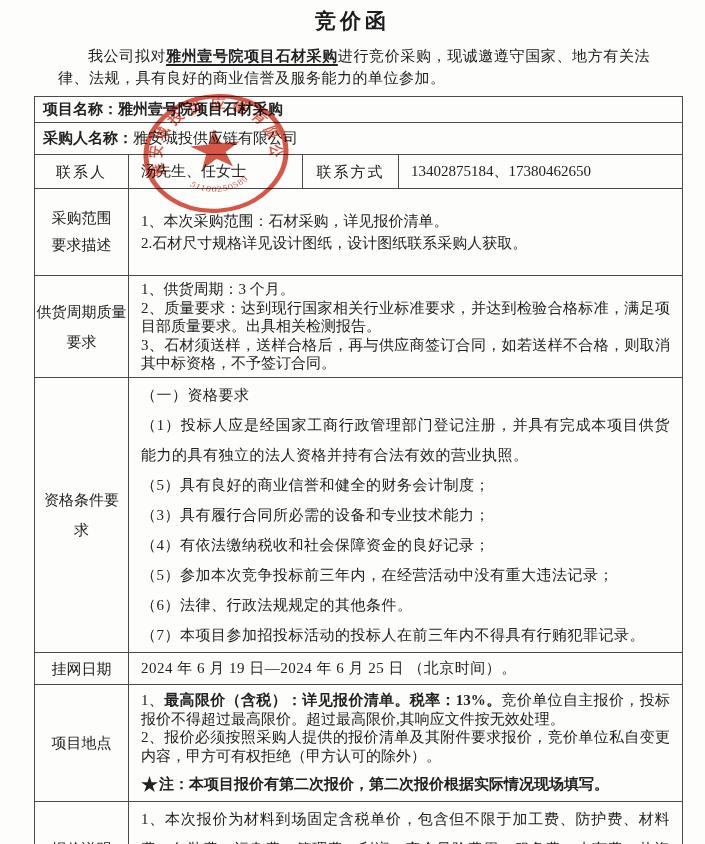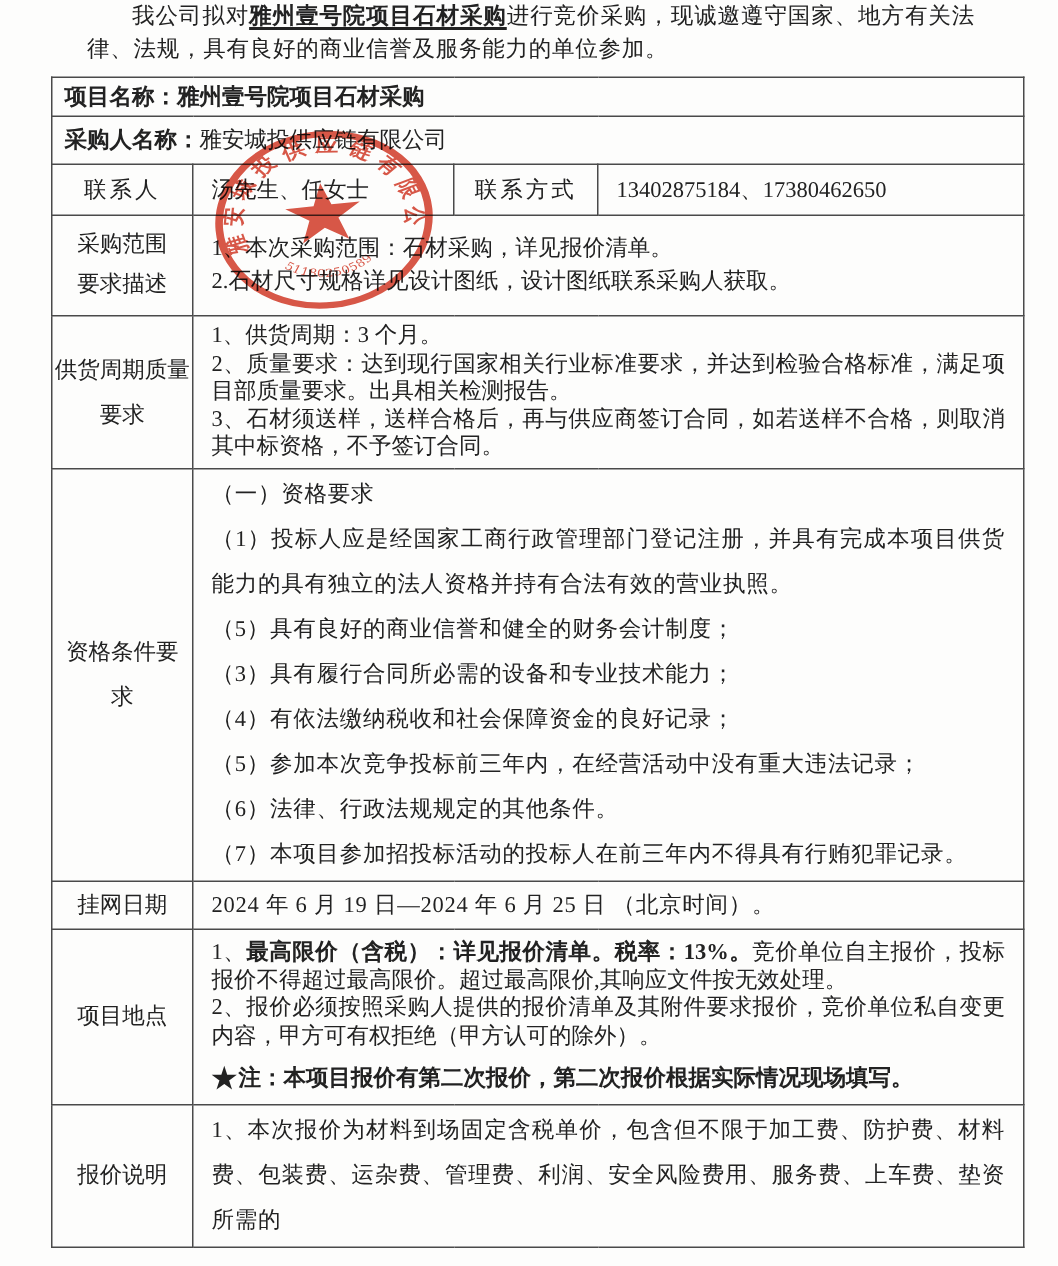--- a/index.html
+++ b/index.html
@@ -49,21 +49,21 @@
     overflow:hidden;
   }
   td.faint-bottom{border-bottom:1px solid #b3b3b3;}
   td.faint-top{border-top:1px solid #b3b3b3;}
   td.full{padding:1px 8px;}
   td.lbl{
     text-align:center;
     padding:1px 4px;
     line-height:26px;
   }
-  td.lbl.wrap4{padding:3px 16px;line-height:27px;}
+  td.lbl.wrap4{padding:13px 16px;line-height:27px;}
   td.lbl.wrap4b{padding:1px 0;line-height:30px;text-align:center;}
   td.lbl.wrap5{padding:1px 8.5px;line-height:30px;letter-spacing:0;}
   td.content{padding:2px 12px;text-align:justify;}
   td.content p{margin:0;}
   .b{font-weight:bold;}
   .spaced{letter-spacing:2px;}
   .scope-item{line-height:22px;}
   .supply-item{line-height:18.5px;}
   .qual-item{line-height:30px;letter-spacing:0.5px;}
   .req-item{line-height:18.5px;}
@@ -81,20 +81,21 @@
     opacity:0.85;
     mix-blend-mode:multiply;
     pointer-events:none;
   }
 </style>
 </head>
 <body>
 
 <div class="doc">
 
+  <h1 class="title">竞价函</h1>
 
   <p class="intro"><span>我公司拟对</span><span class="proj">雅州壹号院项目石材采购</span><span>进行竞价采购，现诚邀遵守国家、地方有关法律、法规，具有良好的商业信誉及服务能力的单位参加。</span></p>
 
   <table class="main">
     <colgroup>
       <col style="width:94px">
         <col style="width:174px">
         <col style="width:96px">
         <col style="width:284px">
     </colgroup>

